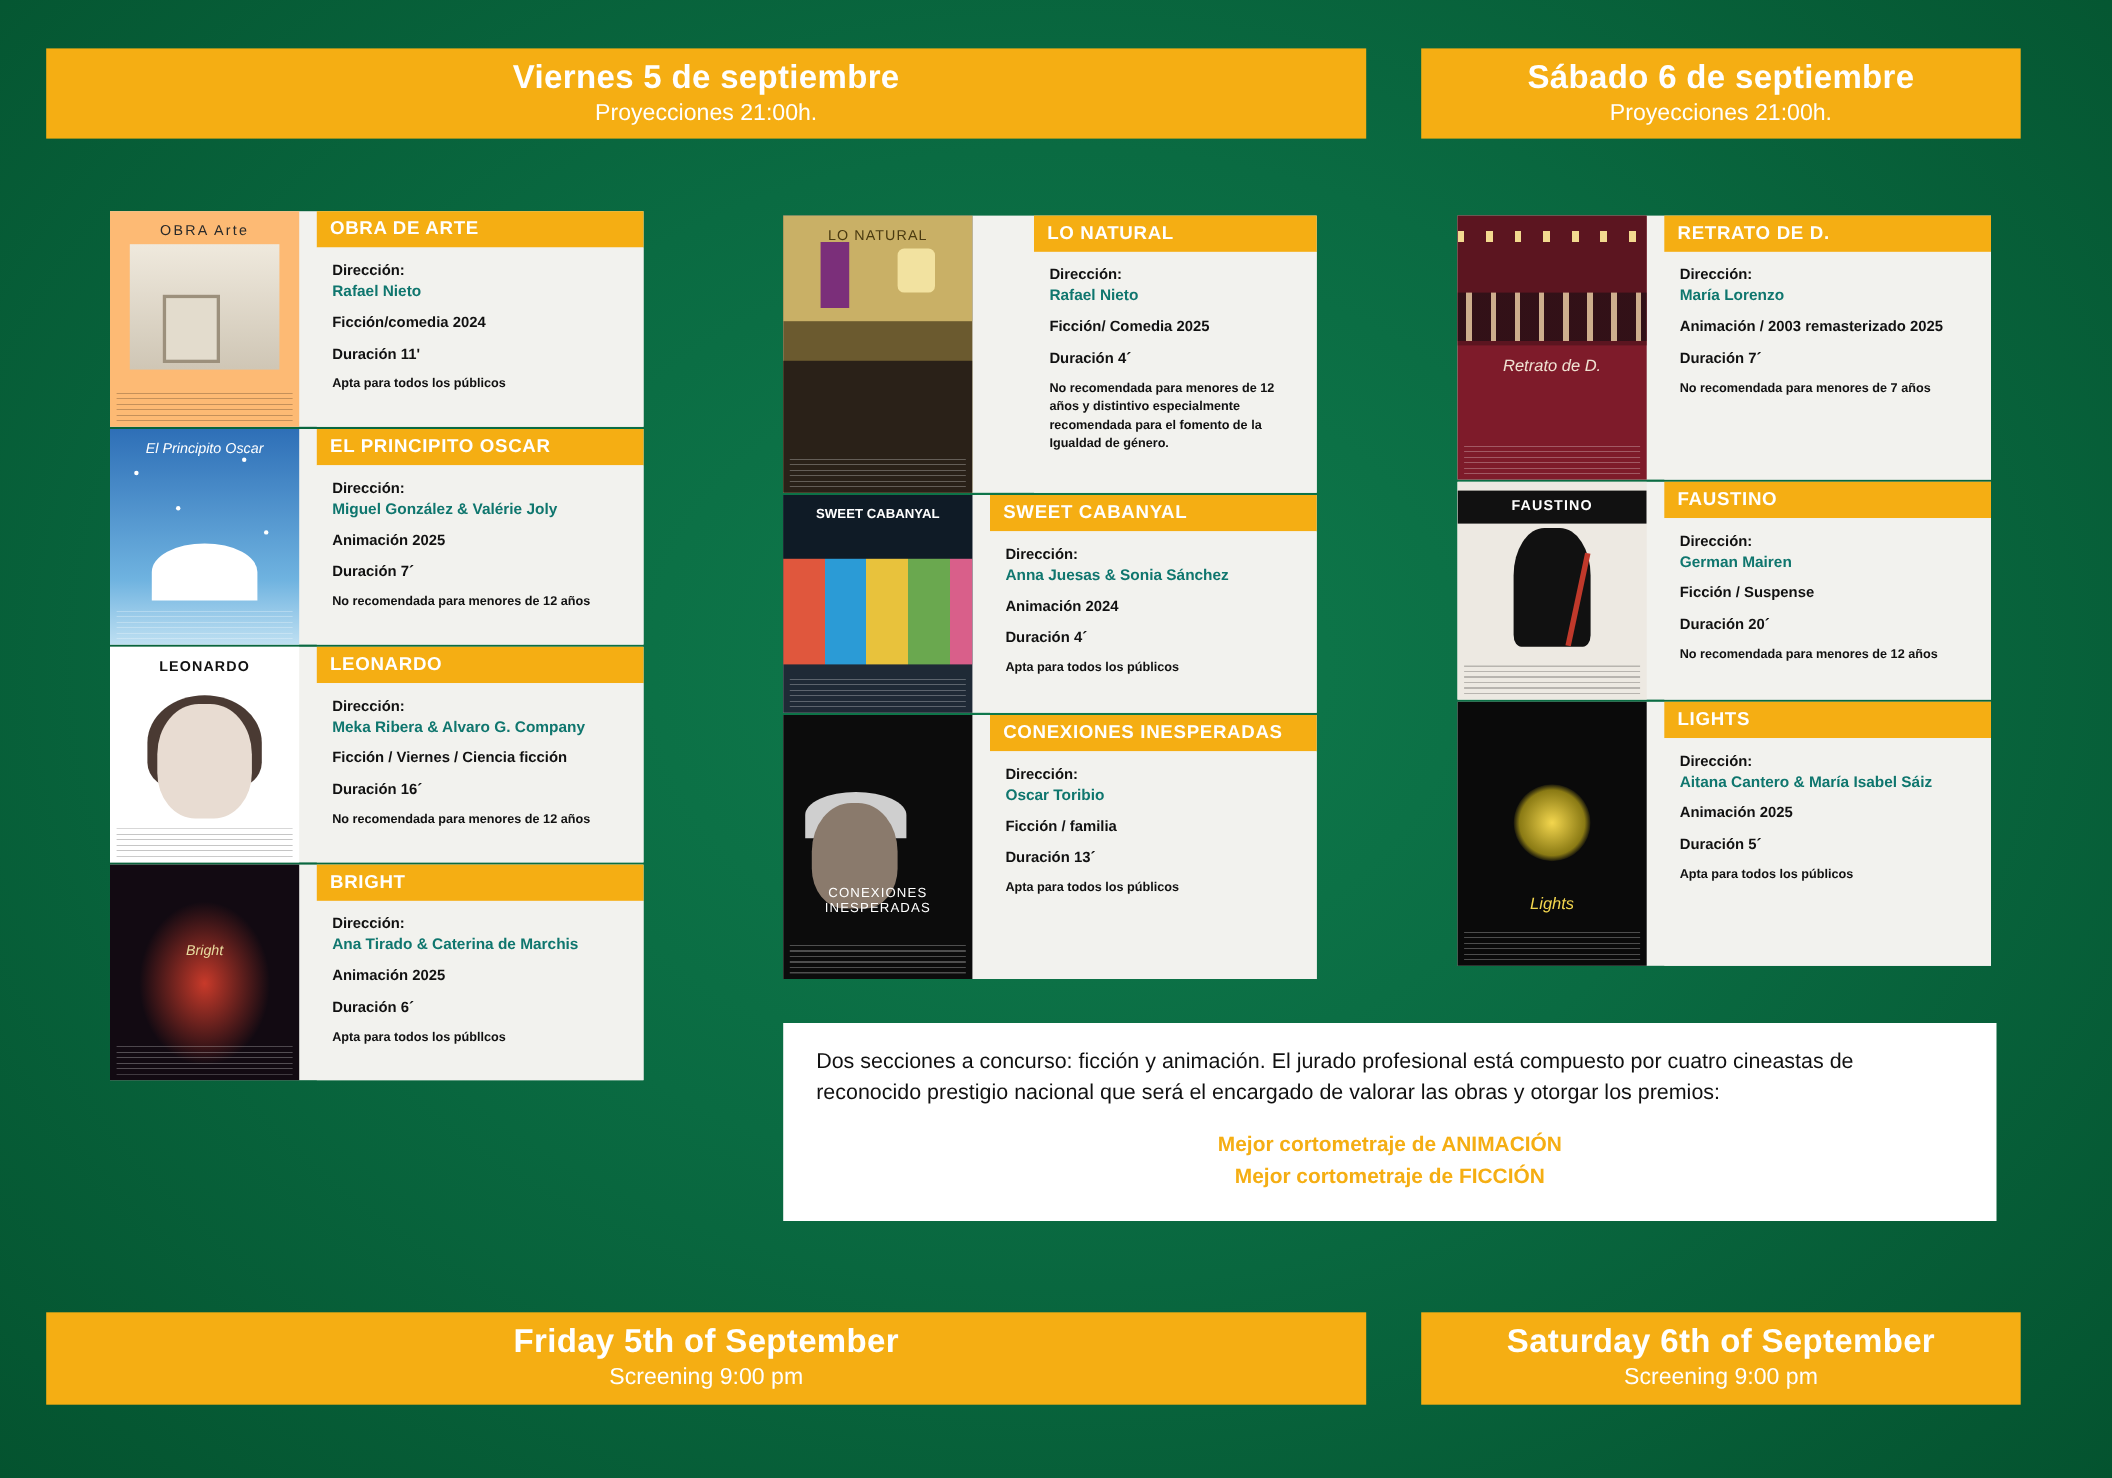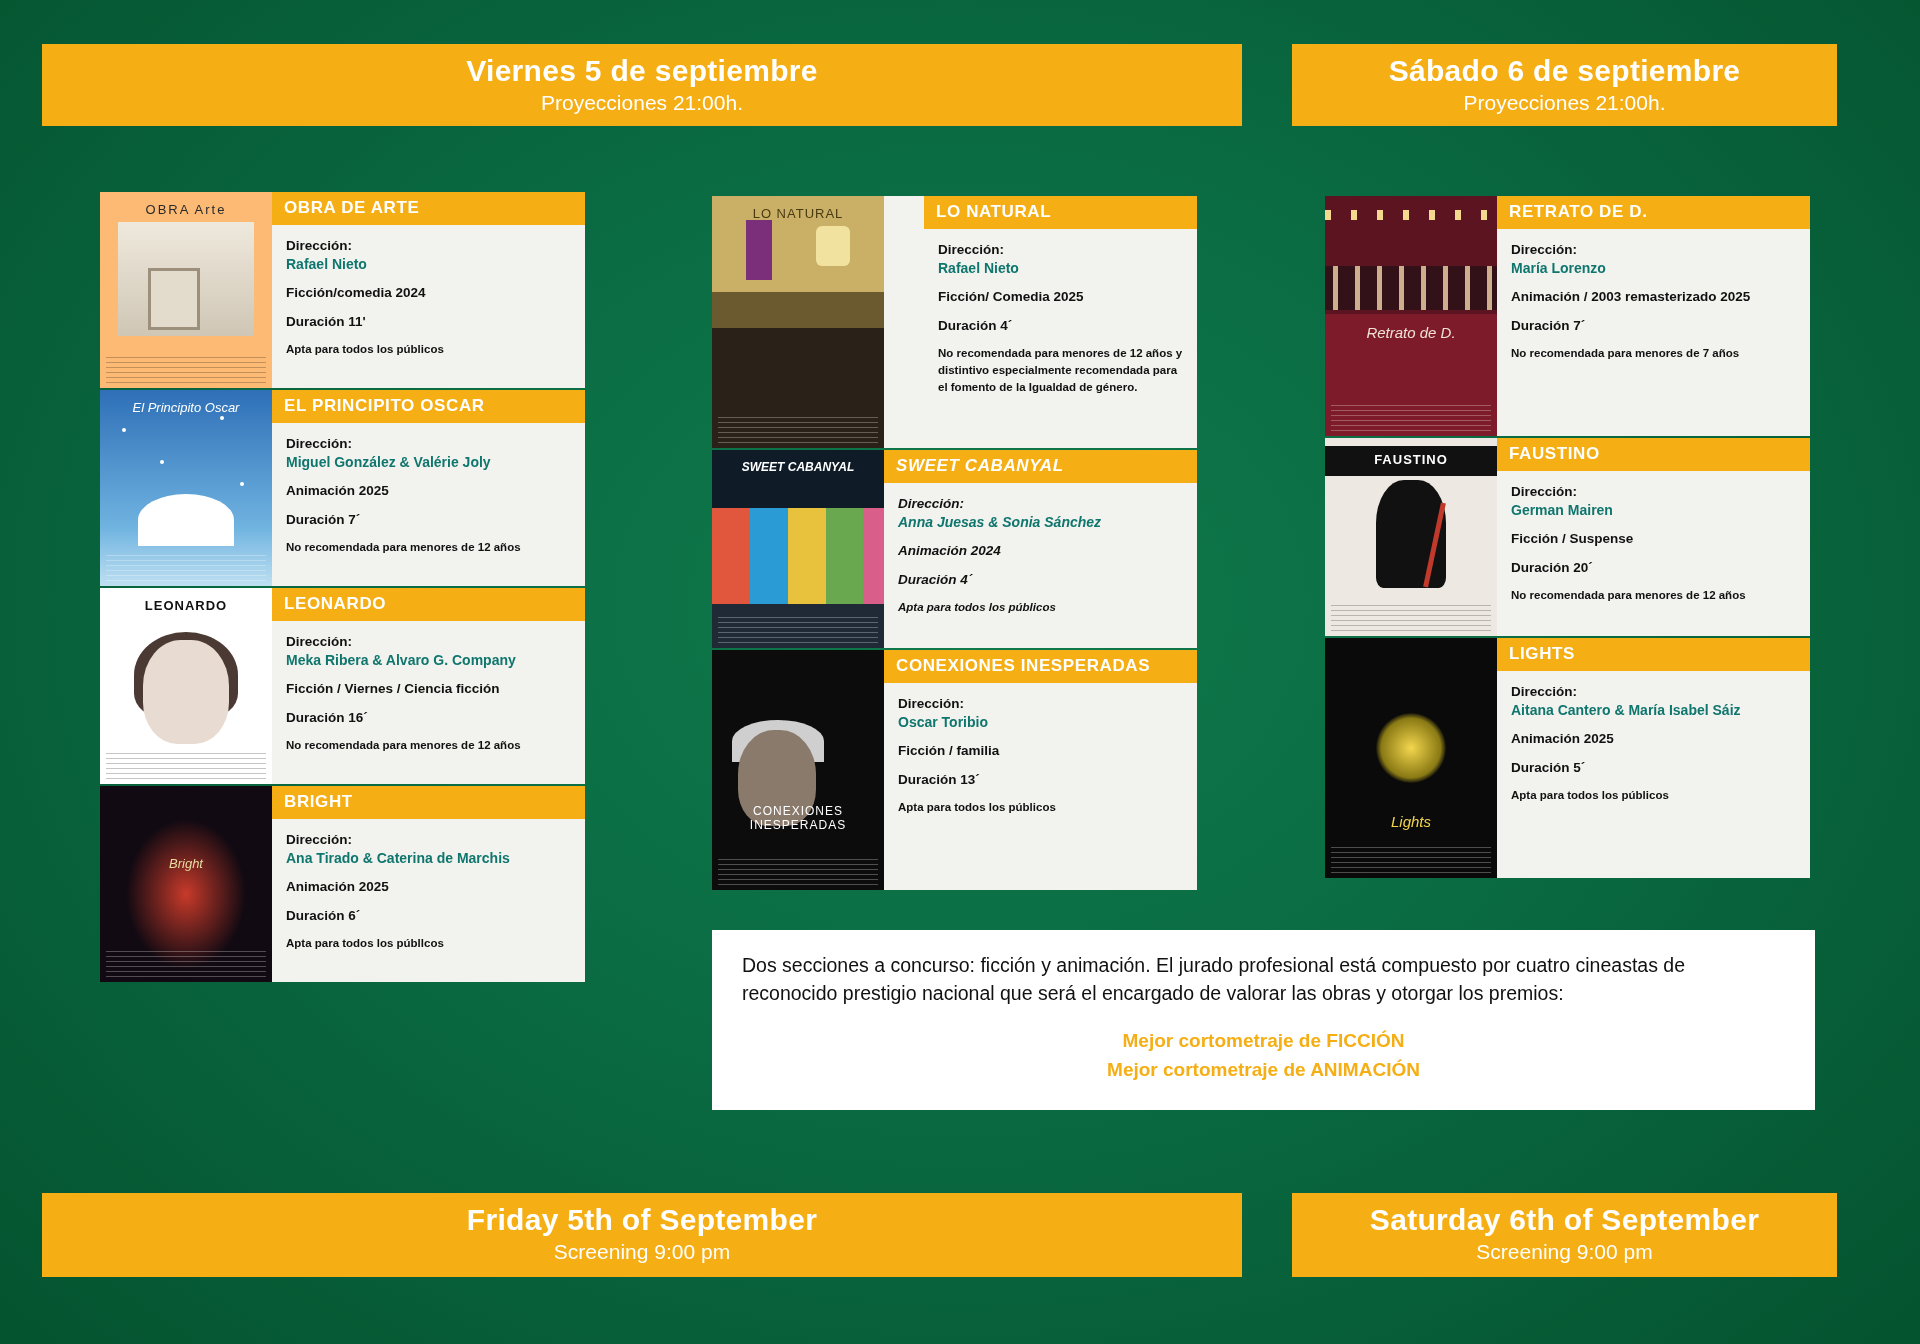--- a/index.html
+++ b/index.html
@@ -51,21 +51,21 @@
     margin-bottom: 2px;
     position: relative;
   }
   .poster {
     width: 172px;
     flex: 0 0 172px;
     position: relative;
     overflow: hidden;
     background: #111;
   }
-  .info { flex: 1 1 auto; display: flex; flex-direction: column; }
+  .info { flex: 1 1 auto; display: flex; flex-direction: column; padding-left: 16px; }
   .film-title {
     background: #f5ae13;
     color: #ffffff;
     font-weight: bold;
     font-size: 17px;
     letter-spacing: .6px;
     padding: 7px 12px 7px 12px;
     line-height: 1.1;
   }
   .meta { padding: 12px 14px 10px 14px; background: #f2f2ee; flex: 1 1 auto; }
@@ -279,21 +279,21 @@
         <div class="meta">
           <div class="lbl">Dirección:</div>
           <div class="dir">Rafael Nieto</div>
           <div class="row">Ficción/ Comedia 2025</div>
           <div class="row">Duración 4´</div>
           <div class="small">No recomendada para menores de 12 años y distintivo especialmente recomendada para el fomento de la Igualdad de género.</div>
         </div>
       </div>
     </div>
 
-    <div class="film" style="min-height:198px;font-style:italic;">
+    <div class="film" style="min-height:198px;">
       <div class="poster p-sweet">
         <div class="sky"></div>
         <div class="band"></div>
         <div class="toptitle" style="color:#ffffff;letter-spacing:0;font-weight:bold;font-size:12px;">SWEET CABANYAL</div>
         <div class="credits"></div>
       </div>
       <div class="info">
         <div class="film-title">SWEET CABANYAL</div>
         <div class="meta">
           <div class="lbl">Dirección:</div>
@@ -382,22 +382,22 @@
           <div class="row">Duración 5´</div>
           <div class="small">Apta para todos los públicos</div>
         </div>
       </div>
     </div>
   </div>
 
   <div id="jury">
     <p>Dos secciones a concurso: ficción y animación. El jurado profesional está compuesto por cuatro cineastas de reconocido prestigio nacional que será el encargado de valorar las obras y otorgar los premios:</p>
     <div class="awards">
+      <div>Mejor cortometraje de ANIMACIÓN</div>
       <div>Mejor cortometraje de FICCIÓN</div>
-      <div>Mejor cortometraje de ANIMACIÓN</div>
     </div>
   </div>
 
   <div class="banner" id="banner-fri-en">
     <div class="b-title">Friday 5th of September</div>
     <div class="b-sub">Screening 9:00 pm</div>
   </div>
   <div class="banner" id="banner-sat-en">
     <div class="b-title">Saturday 6th of September</div>
     <div class="b-sub">Screening 9:00 pm</div>

